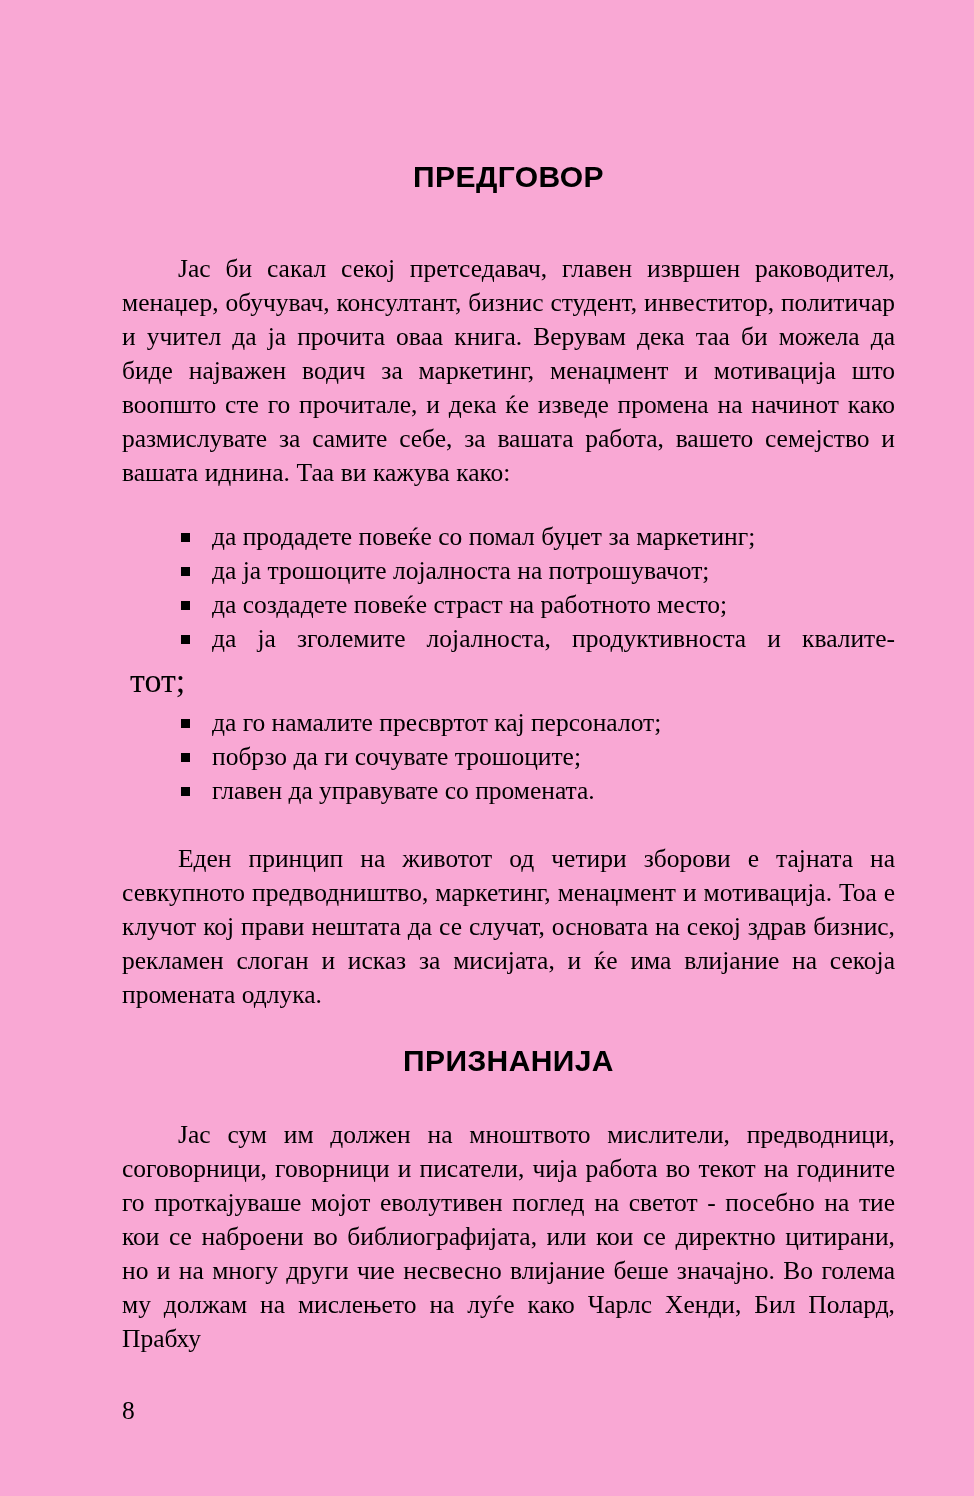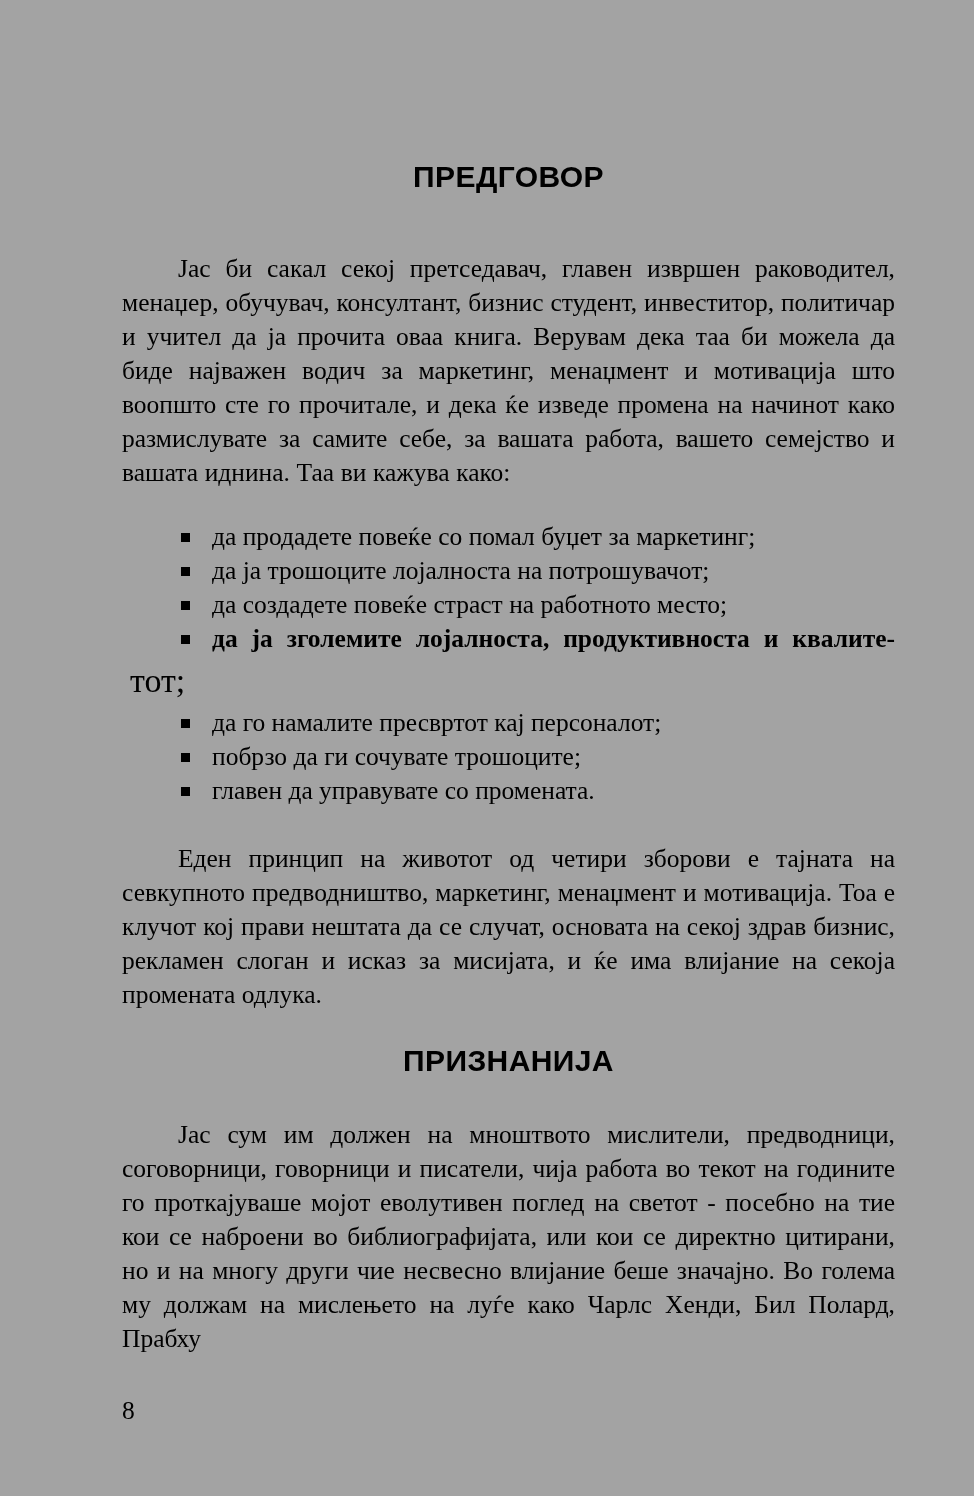--- a/index.html
+++ b/index.html
@@ -10,21 +10,21 @@
   }
   body {
     font-family: "Liberation Serif", "DejaVu Serif", serif;
     color: #000000;
   }
   .page {
     position: relative;
     width: 974px;
     height: 1496px;
     margin: 0 auto;
-    background: #a3a3a3;
+    background: #f9a8d4;
     overflow: hidden;
     box-sizing: border-box;
   }
   .content {
     position: absolute;
     left: 122px;
     top: 0;
     width: 773px;
   }
 
@@ -70,21 +70,21 @@
   #bullet-list-bottom { margin-top: 0px; }
 
   .bullet-item {
     position: relative;
     padding-left: 90px;
     font-size: 25.5px;
     line-height: 34px;
     text-align: left;
     white-space: nowrap;
   }
-  .bullet-item.wrap { white-space: normal; font-weight: bold; }
+  .bullet-item.wrap { white-space: normal; }
 
   .bullet-marker {
     position: absolute;
     left: 59px;
     top: 13px;
     width: 9px;
     height: 9px;
     background: #000000;
     display: block;
   }

